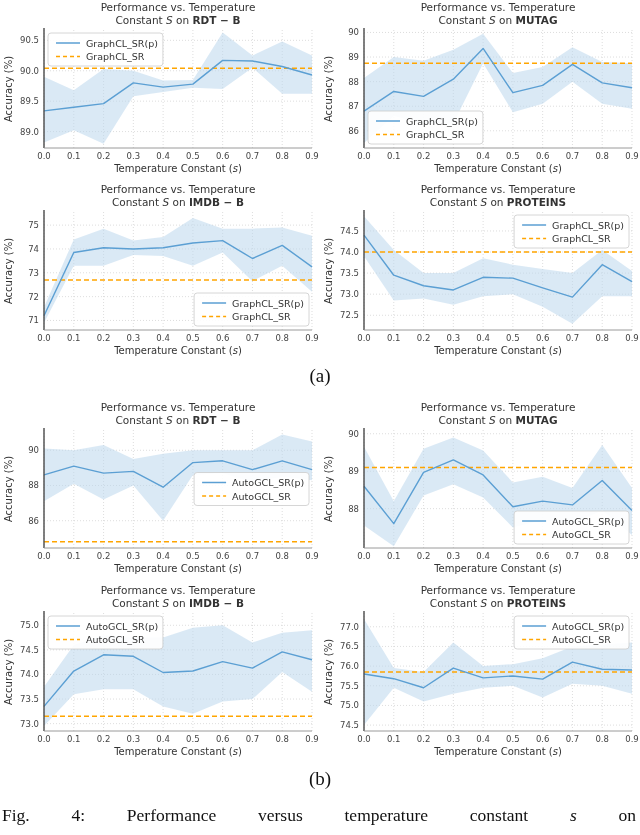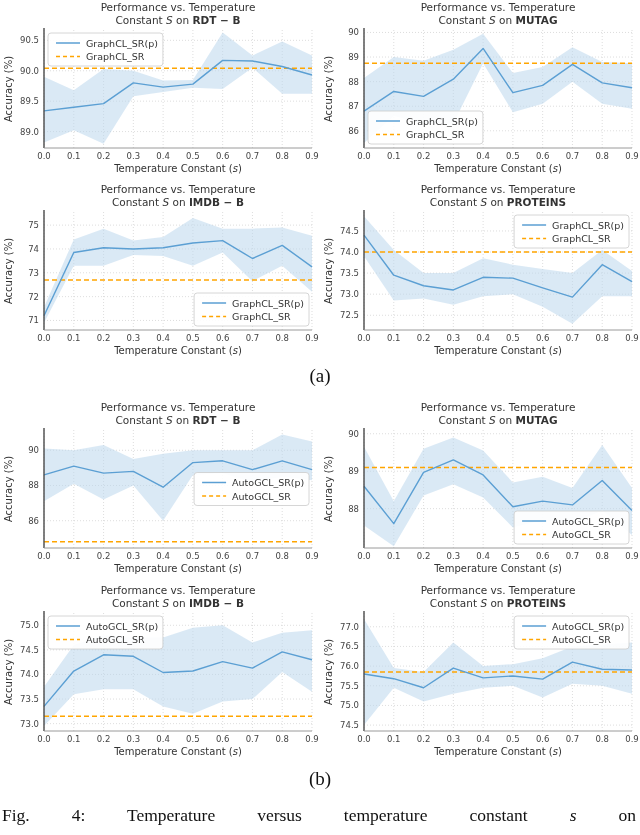--- a/index.html
+++ b/index.html
@@ -460,14 +460,14 @@
           <line x1="202.10000000000002" y1="43" x2="226.10000000000002" y2="43" stroke="#5b9fd3" stroke-width="1.5" stroke-dasharray="none"></line>
           <text x="232.10000000000002" y="46.5" font-size="9.5" fill="#333333">AutoGCL_SR(p)</text>
           <line x1="202.10000000000002" y1="56.5" x2="226.10000000000002" y2="56.5" stroke="#ffa500" stroke-width="1.5" stroke-dasharray="4,3"></line>
           <text x="232.10000000000002" y="60" font-size="9.5" fill="#333333">AutoGCL_SR</text>
         </g>
       </svg>
     </div>
 
   <div class="subfig-label" id="label-b">(b)</div>
 
-  <div class="caption"><span>Fig. 4: Temperature versus temperature constant</span> <i>s</i> <span>on</span></div>
+  <div class="caption"><span>Fig. 4: Performance versus temperature constant</span> <i>s</i> <span>on</span></div>
 </div>
 
 </body></html>

